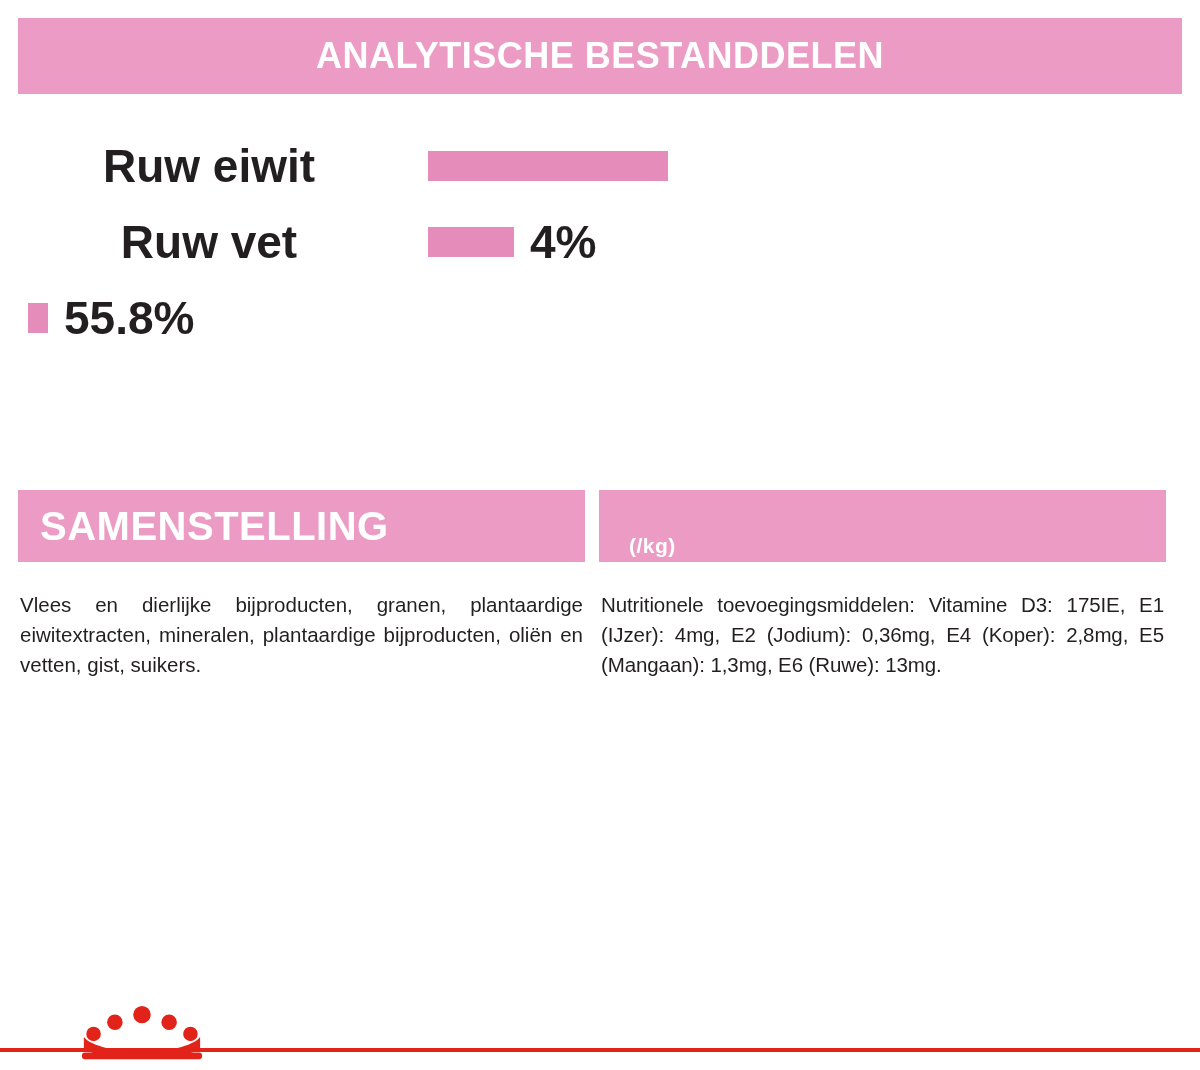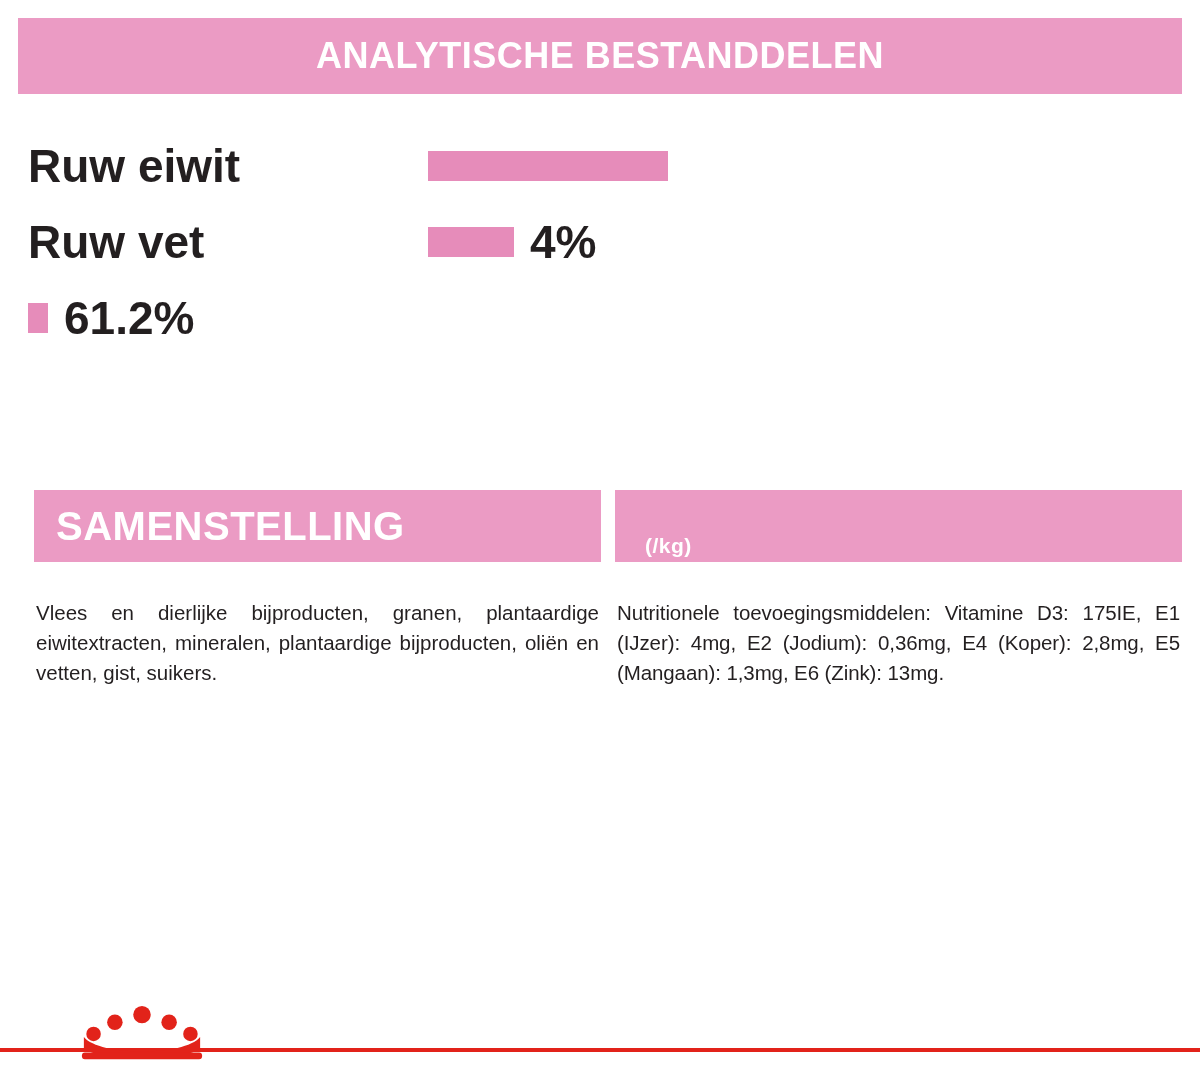--- a/index.html
+++ b/index.html
@@ -40,21 +40,21 @@
     margin-top: 34px;
     padding-left: 10px;
   }
   .nutrient-row {
     display: flex;
     align-items: center;
     height: 76px;
   }
   .nutrient-label {
     width: 400px;
-    text-align: left;
+    text-align: center;
     font-size: 46px;
     font-weight: bold;
     color: #231f20;
     padding-right: 38px;
     box-sizing: border-box;
     white-space: nowrap;
   }
   .nutrient-bar {
     height: 30px;
     background: #e68cba;
@@ -69,21 +69,20 @@
   }
 
   
   .panels {
     position: absolute;
     left: 18px;
     top: 490px;
     width: 1164px;
     display: flex;
     gap: 14px;
-    justify-content: flex-end;
   }
   .panel {
     width: 567px;
   }
   .panel-header {
     height: 72px;
     display: flex;
     align-items: center;
     padding-left: 22px;
     box-sizing: border-box;
@@ -104,21 +103,20 @@
     padding-bottom: 4px;
     align-self: flex-end;
     white-space: nowrap;
   }
   .panel-body {
     padding: 28px 2px 0 2px;
     font-size: 20.5px;
     line-height: 1.47;
     color: #231f20;
     text-align: justify;
-    margin-top: 8px;
   }
   .panel-body.compact {
     letter-spacing: -0.1px;
   }
 
   
   .footer {
     position: absolute;
     left: 0;
     bottom: 0;
@@ -156,40 +154,40 @@
     </div>
 
     <div class="nutrient-row">
       <div class="nutrient-label">Ruw vet</div>
       <div class="nutrient-bar" style="width: 86px; background: rgb(230, 140, 186);"></div>
       <div class="nutrient-value">4%</div>
     </div>
 
     <div class="nutrient-row">
       <div class="nutrient-bar" style="width: 20px; background: rgb(230, 140, 186);"></div>
-      <div class="nutrient-value">61.2%</div>
+      <div class="nutrient-value">55.8%</div>
     </div>
 
   </div>
 </div>
 
 <div class="panels">
 
   <div class="panel">
     <div class="pink-banner panel-header">
       <span class="main">SAMENSTELLING</span>
     </div>
     <div class="panel-body">Vlees en dierlijke bijproducten, granen, plantaardige eiwitextracten, mineralen, plantaardige bijproducten, oliën en vetten, gist, suikers.</div>
   </div>
 
   <div class="panel">
     <div class="pink-banner panel-header">
       <span class="sub">(/kg)</span>
     </div>
-    <div class="panel-body compact">Nutritionele toevoegingsmiddelen: Vitamine D3: 175IE, E1 (IJzer): 4mg, E2 (Jodium): 0,36mg, E4 (Koper): 2,8mg, E5 (Mangaan): 1,3mg, E6 (Zink): 13mg.</div>
+    <div class="panel-body compact">Nutritionele toevoegingsmiddelen: Vitamine D3: 175IE, E1 (IJzer): 4mg, E2 (Jodium): 0,36mg, E4 (Koper): 2,8mg, E5 (Mangaan): 1,3mg, E6 (Ruwe): 13mg.</div>
   </div>
 
 </div>
 
 <div class="footer">
   <div class="footer-line"></div>
   <div class="crown-wrap">
     <svg viewBox="0 0 140 64" width="136" height="62" aria-hidden="true">
       <g fill="#e2231a">
         <ellipse cx="70" cy="13" rx="9" ry="9"></ellipse>

